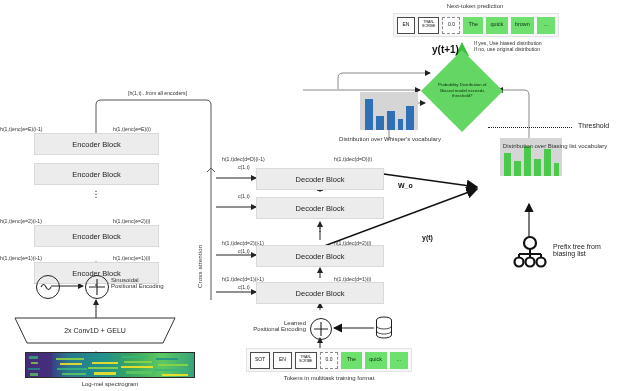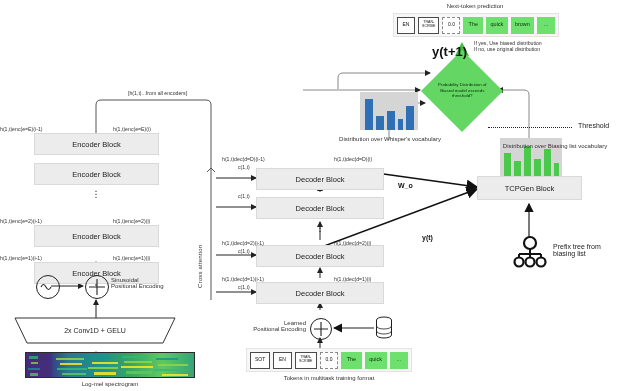--- a/index.html
+++ b/index.html
@@ -248,23 +248,20 @@
     <div class="tok" style="width:20px;height:17px;">EN</div>
     <div class="tok" style="width:24px;height:17px;white-space:pre-line;font-size:3.6px;">TRAN-
 SCRIBE</div>
     <div class="tok dash" style="width:20px;height:17px;">0.0</div>
     <div class="tok grn" style="width:22px;height:17px;">The</div>
     <div class="tok grn" style="width:24px;height:17px;">quick</div>
     <div class="tok grn" style="width:20px;height:17px;">...</div>
   </div>
   <div class="cap abs" style="left:246px;top:375px;width:166px;">Tokens in multitask training format</div>
 
-  <div class="blk abs" style="left:477px;top:176px;width:105px;height:24px;">
-    <span>TCPGen Block</span>
-  </div>
   <div class="abs" style="left:512px;top:236px;width:36px;height:32px;">
     <svg width="36" height="32" style="position:absolute;left:0;top:0;">
       <circle cx="18" cy="7" r="6" fill="#fff" stroke="#111" stroke-width="2.2"></circle>
       <path d="M18,13 L18,18 M7,18 L29,18 M7,18 L7,22 M18,18 L18,22 M29,18 L29,22" stroke="#111" stroke-width="2"></path>
       <circle cx="7" cy="26" r="4.5" fill="#fff" stroke="#111" stroke-width="2.2"></circle>
       <circle cx="18" cy="26" r="4.5" fill="#fff" stroke="#111" stroke-width="2.2"></circle>
       <circle cx="29" cy="26" r="4.5" fill="#fff" stroke="#111" stroke-width="2.2"></circle>
     </svg>
   </div>
   <div class="abs" style="left:553px;top:243px;">
@@ -289,21 +286,21 @@
     <div class="bar" style="left:44px;width:7px;height:27px;background:#4bc94b;"></div>
     <div class="bar" style="left:54px;width:5px;height:13px;background:#4bc94b;"></div>
   </div>
   <div class="thrline abs" style="left:488px;top:127px;width:84px;"></div>
   <div class="cap7 abs" style="left:578px;top:122px;">Threshold</div>
   <div class="cap abs" style="left:470px;top:143px;width:170px;">Distribution over Biasing list vocabulary</div>
 
   <div class="diamond abs" style="left:433px;top:62px;width:58px;height:58px;">
     <span>Probability Distribution of Biased model exceeds threshold?</span>
   </div>
-  <div class="lbl-b abs" style="left:432px;top:44px;font-size:13px;">y(t+1)</div>
+  <div class="lbl-b abs" style="left:432px;top:44px;font-size:10px;">y(t+1)</div>
   <div class="abs" style="left:474px;top:40px;">
     <div class="cap" style="text-align:left;font-size:5.2px;">If yes, Use biased distribution</div>
     <div class="cap" style="text-align:left;font-size:5.2px;">If no, use original distribution</div>
   </div>
 
   <div class="cap abs" style="left:390px;top:3px;width:170px;">Next-token prediction</div>
   <div class="tokwrap abs" style="left:393px;top:13px;width:166px;height:24px;">
     <div class="tok" style="width:20px;height:17px;">EN</div>
     <div class="tok" style="width:24px;height:17px;white-space:pre-line;font-size:3.6px;">TRAN-
 SCRIBE</div>

